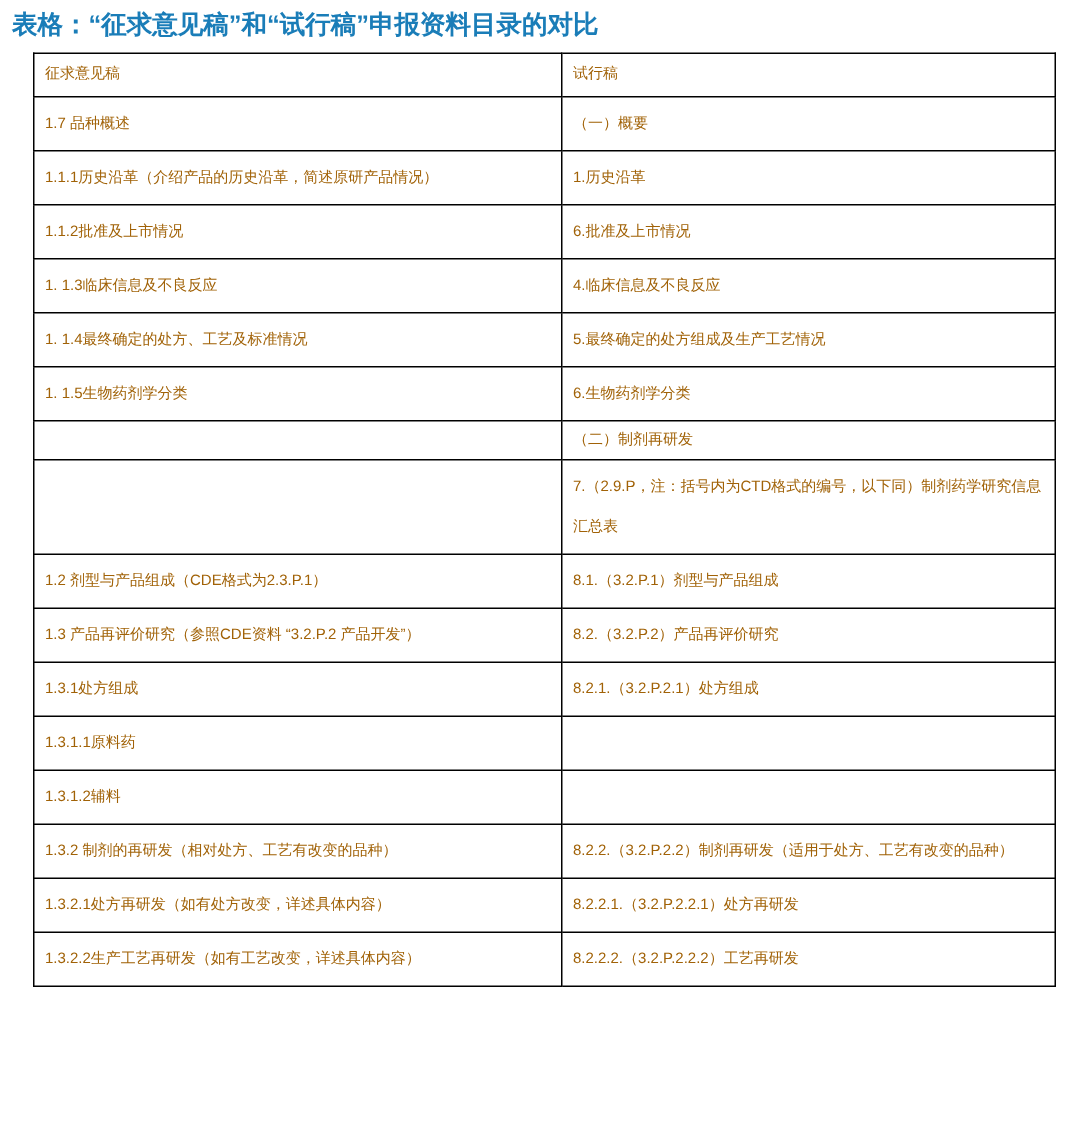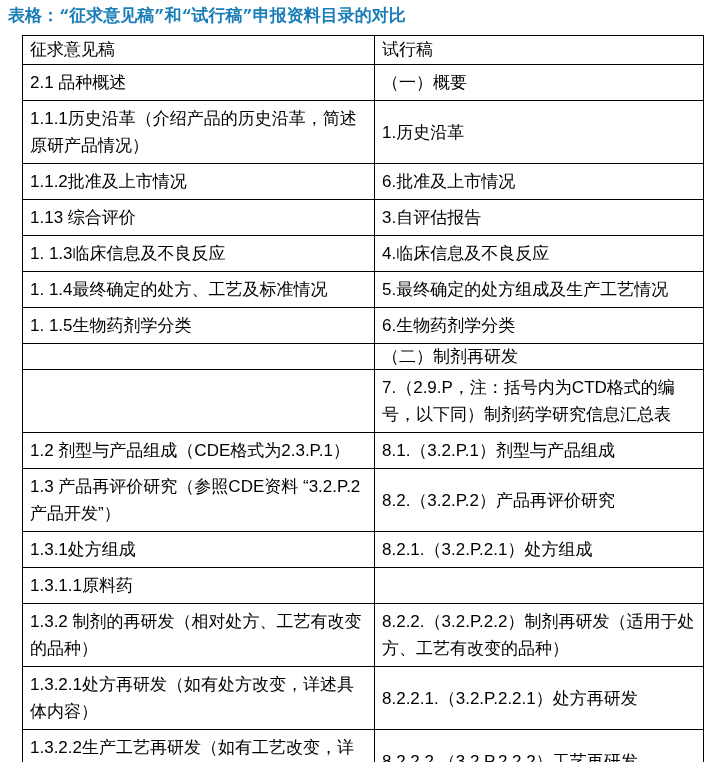--- a/index.html
+++ b/index.html
@@ -13,38 +13,37 @@
     overflow: hidden;
     font-family: "Liberation Sans", sans-serif;
     color: #000000;
   }
   .page-title {
     margin: 7px 0 8px 8px;
     font-size: 17px;
     font-weight: 700;
     color: var(--accent, #1a7db8);
     line-height: 20px;
-    font-family: Liberation Mono, monospace;
   }
   table.doc-table {
     border-collapse: collapse;
     table-layout: fixed;
     width: 681px;
     margin-left: 22px;
     background: #ffffff;
   }
   .col-left  { width: 352px; }
   .col-right { width: 329px; }
   table.doc-table td {
     border: 1px solid #000000;
     padding: 4px 7px;
-    font-size: 17px;
+    font-size: 10px;
     line-height: 27px;
     vertical-align: middle;
-    color: #000000;
+    color: #a16207;
     word-break: break-all;
     overflow: hidden;
   }
   tr.header-row td {
     height: 20px;
     line-height: 20px;
   }
   tr.compact-row td {
     line-height: 17px;
   }
@@ -58,34 +57,30 @@
   <colgroup>
     <col class="col-left">
     <col class="col-right">
   </colgroup>
   <tbody>
     <tr class="header-row">
       <td>征求意见稿</td>
       <td>试行稿</td>
     </tr>
     <tr>
-      <td>2.1 品种概述</td>
+      <td>1.7 品种概述</td>
       <td>（一）概要</td>
     </tr>
     <tr>
       <td>1.1.1历史沿革（介绍产品的历史沿革，简述原研产品情况）</td>
       <td>1.历史沿革</td>
     </tr>
     <tr>
       <td>1.1.2批准及上市情况</td>
       <td>6.批准及上市情况</td>
-    </tr>
-    <tr>
-      <td>1.13 综合评价</td>
-      <td>3.自评估报告</td>
     </tr>
     <tr>
       <td>1. 1.3临床信息及不良反应</td>
       <td>4.临床信息及不良反应</td>
     </tr>
     <tr>
       <td>1. 1.4最终确定的处方、工艺及标准情况</td>
       <td>5.最终确定的处方组成及生产工艺情况</td>
     </tr>
     <tr>
@@ -110,20 +105,24 @@
     </tr>
     <tr>
       <td>1.3.1处方组成</td>
       <td>8.2.1.（3.2.P.2.1）处方组成</td>
     </tr>
     <tr>
       <td>1.3.1.1原料药</td>
       <td></td>
     </tr>
     <tr>
+      <td>1.3.1.2辅料</td>
+      <td></td>
+    </tr>
+    <tr>
       <td>1.3.2 制剂的再研发（相对处方、工艺有改变的品种）</td>
       <td>8.2.2.（3.2.P.2.2）制剂再研发（适用于处方、工艺有改变的品种）</td>
     </tr>
     <tr>
       <td>1.3.2.1处方再研发（如有处方改变，详述具体内容）</td>
       <td>8.2.2.1.（3.2.P.2.2.1）处方再研发</td>
     </tr>
     <tr>
       <td>1.3.2.2生产工艺再研发（如有工艺改变，详述具体内容）</td>
       <td>8.2.2.2.（3.2.P.2.2.2）工艺再研发</td>

